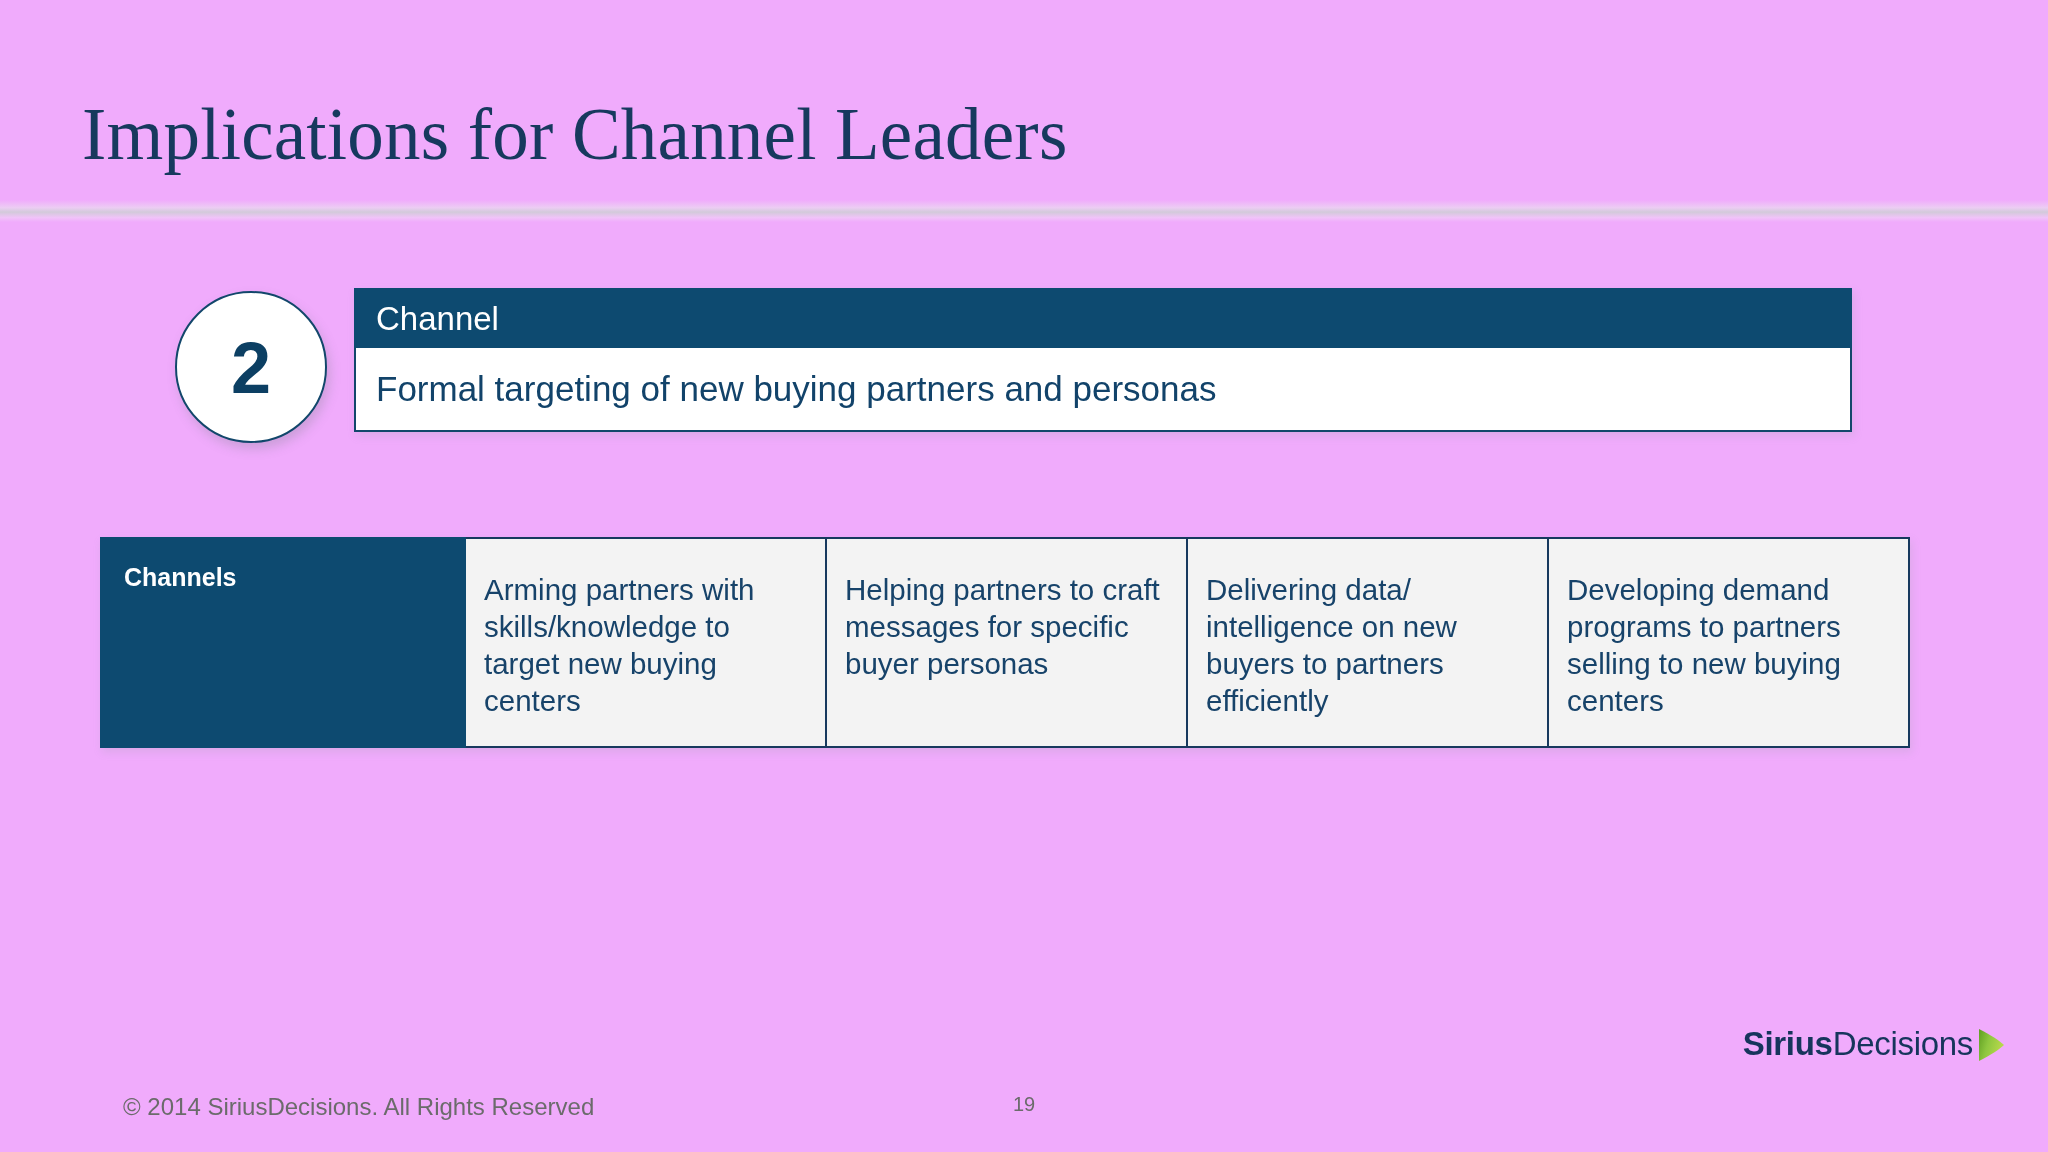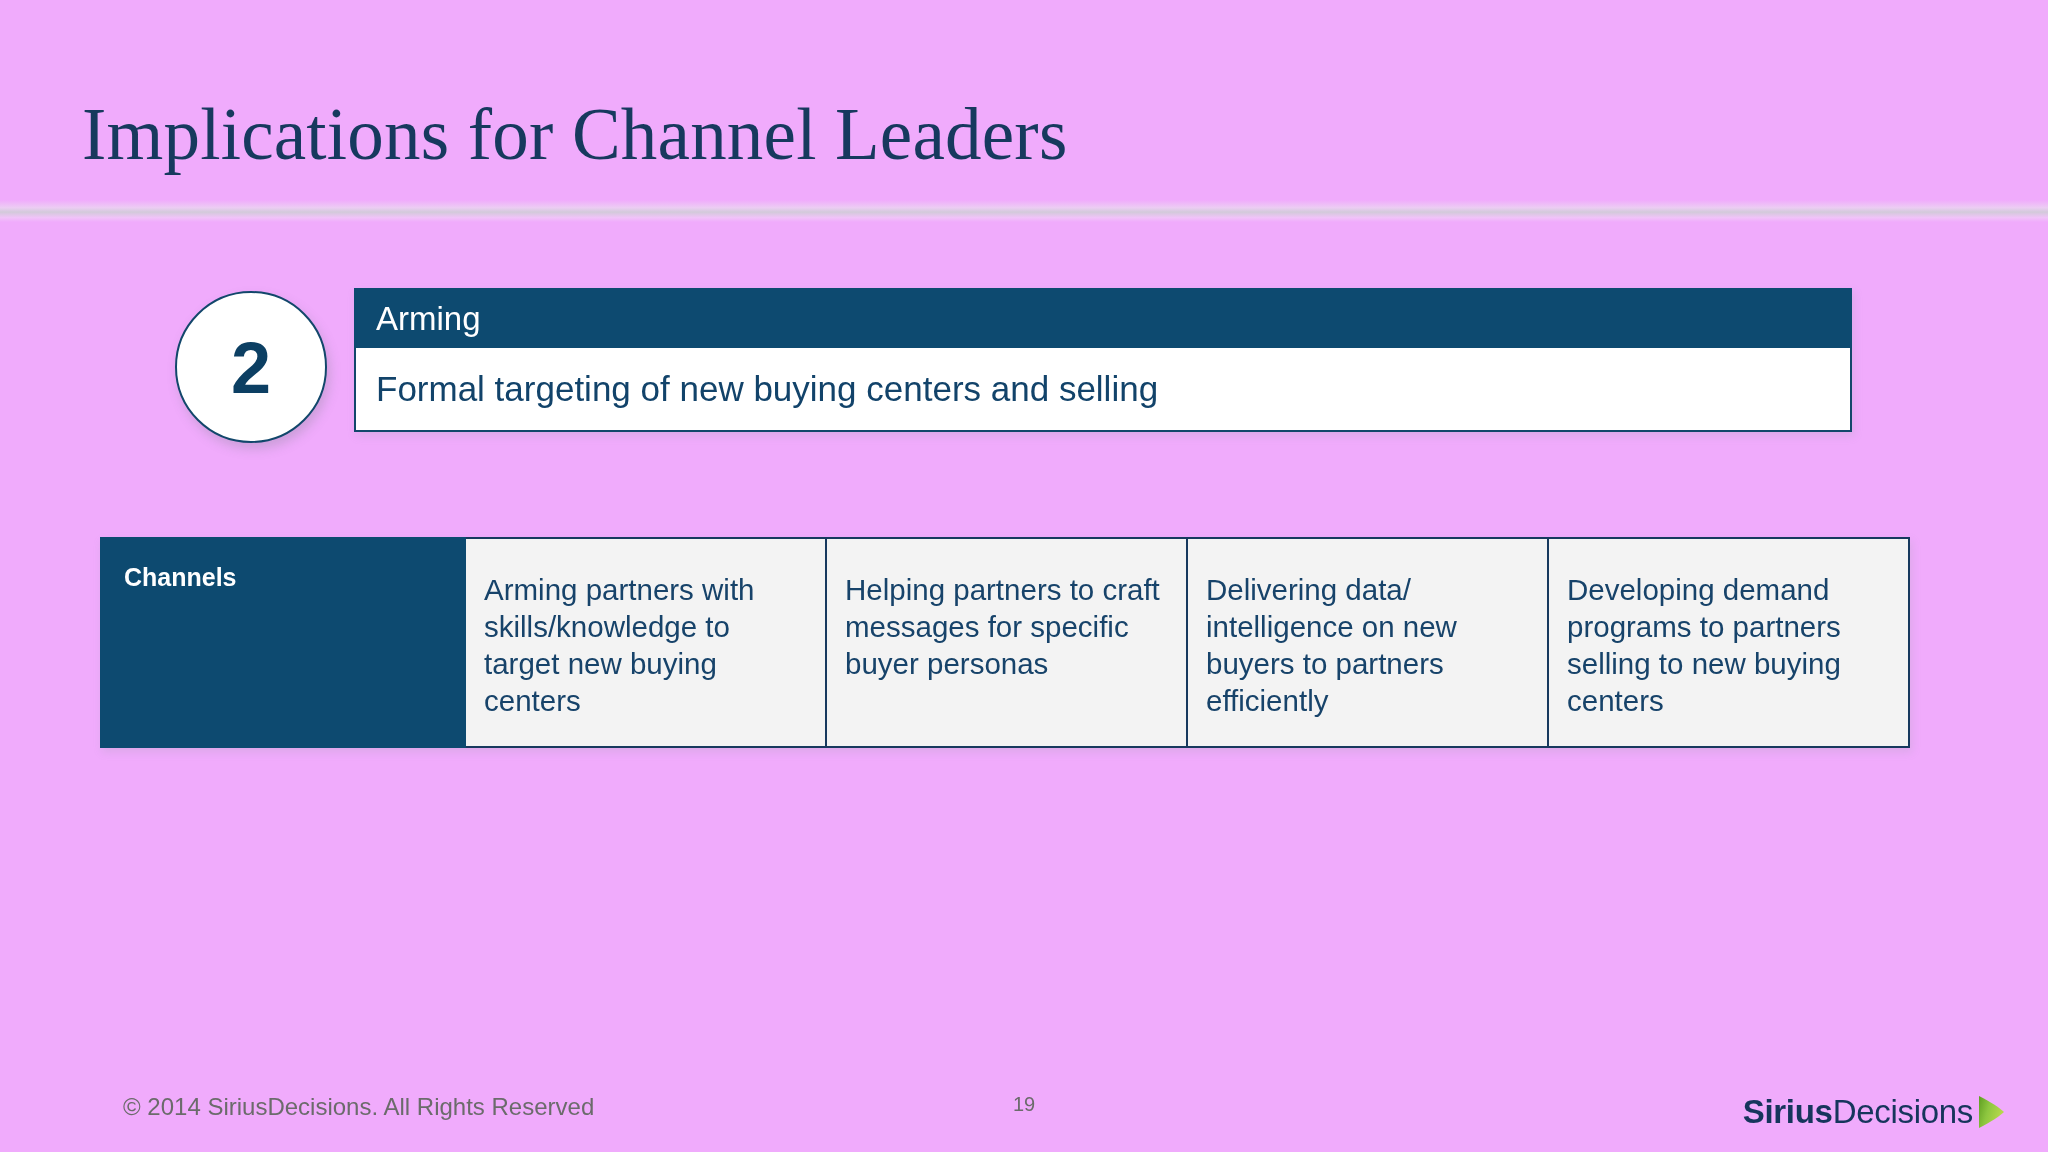--- a/index.html
+++ b/index.html
@@ -169,23 +169,23 @@
     position: absolute;
     left: 1024px;
     top: 1093px;
     transform: translateX(-50%);
     font-size: 20px;
     color: #6b6b6b;
   }
   .footer-logo {
     position: absolute;
     right: 43px;
-    top: 1090px;
-    display: flex;
-    align-items: center;
+    top: 1027px;
+    display: flex;
+    align-items: flex-start;
     height: 42px;
   }
   .logo-text {
     font-size: 33px;
     line-height: 1;
     color: #16355c;
     letter-spacing: -0.3px;
     white-space: nowrap;
   }
   .logo-text .b { font-weight: bold; }
@@ -203,24 +203,24 @@
 
   <div class="slide-title">Implications for Channel Leaders</div>
   <div class="title-rule"></div>
 
   <div class="number-badge">
     <span>2</span>
   </div>
 
   <div class="buyers-panel">
     <div class="buyers-header">
-      <span>Arming</span>
+      <span>Channel</span>
     </div>
     <div class="buyers-body">
-      <span>Formal targeting of new buying centers and selling</span>
+      <span>Formal targeting of new buying partners and personas</span>
     </div>
   </div>
 
   <div class="channels-table">
     <div class="channels-head">
       <span>Channels</span>
     </div>
     <div class="channels-cell">
       <span>Arming partners with skills/knowledge to target new buying centers</span>
     </div>

